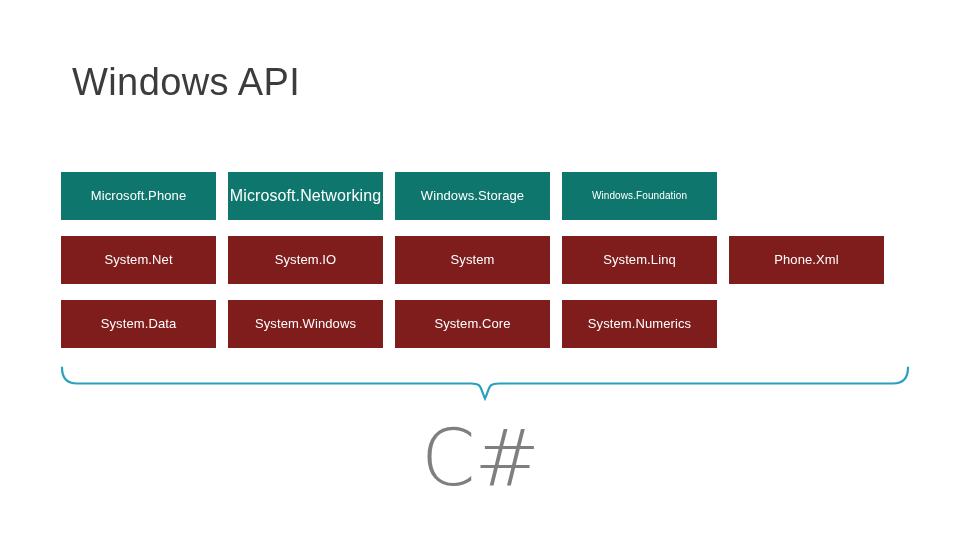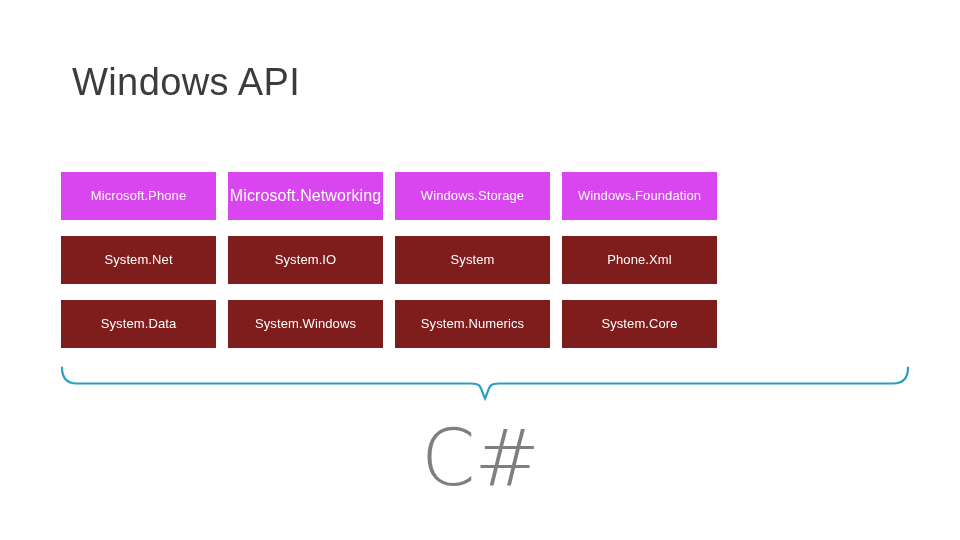--- a/index.html
+++ b/index.html
@@ -65,28 +65,28 @@
 
   .cell-label {
     color: #ffffff;
     font-weight: 400;
     text-align: center;
     line-height: 1.05;
     white-space: nowrap;
     letter-spacing: 0.1px;
   }
 
-  .row-accent .cell { background: #d946ef; }
+  .row-accent .cell { background: #0f766e; }
   .row-muted  .cell { background: #7f1d1d; }
 
   
   .fs-13 { font-size: 13.0px; }
   .fs-12 { font-size: 12.0px; }
   .fs-11 { font-size: 16px; }
-  .fs-10 { font-size: 13px; }
+  .fs-10 { font-size: 10px; }
 
   
   #brace {
     position: absolute;
     left: 55px;
     top: 366px;
     width: 860px;
     height: 36px;
   }
 
@@ -132,35 +132,38 @@
         <div class="cell">
           <span class="cell-label fs-13">System.Net</span>
         </div>
         <div class="cell">
           <span class="cell-label fs-13">System.IO</span>
         </div>
         <div class="cell">
           <span class="cell-label fs-13">System</span>
         </div>
         <div class="cell">
+          <span class="cell-label fs-13">System.Linq</span>
+        </div>
+        <div class="cell">
           <span class="cell-label fs-13">Phone.Xml</span>
         </div>
       </div>
       <div class="grid-row row-muted">
         <div class="cell">
           <span class="cell-label fs-13">System.Data</span>
         </div>
         <div class="cell">
           <span class="cell-label fs-13">System.Windows</span>
         </div>
         <div class="cell">
-          <span class="cell-label fs-13">System.Numerics</span>
+          <span class="cell-label fs-13">System.Core</span>
         </div>
         <div class="cell">
-          <span class="cell-label fs-13">System.Core</span>
+          <span class="cell-label fs-13">System.Numerics</span>
         </div>
       </div>
     </div>
 
   <div id="brace">
     <svg width="860" height="36" viewBox="0 0 860 36" fill="none" xmlns="http://www.w3.org/2000/svg" aria-hidden="true">
       <path d="M7 1.5 C7 13.5, 13 17.5, 22 17.5 L416 17.5 C427 17.5, 425 21.5, 430 32.5 C435 21.5, 433 17.5, 444 17.5 L838 17.5 C847 17.5, 853 13.5, 853 1.5" stroke="#2b9fbf" stroke-width="2.2" stroke-linecap="round" fill="none"></path>
     </svg>
   </div>
 

